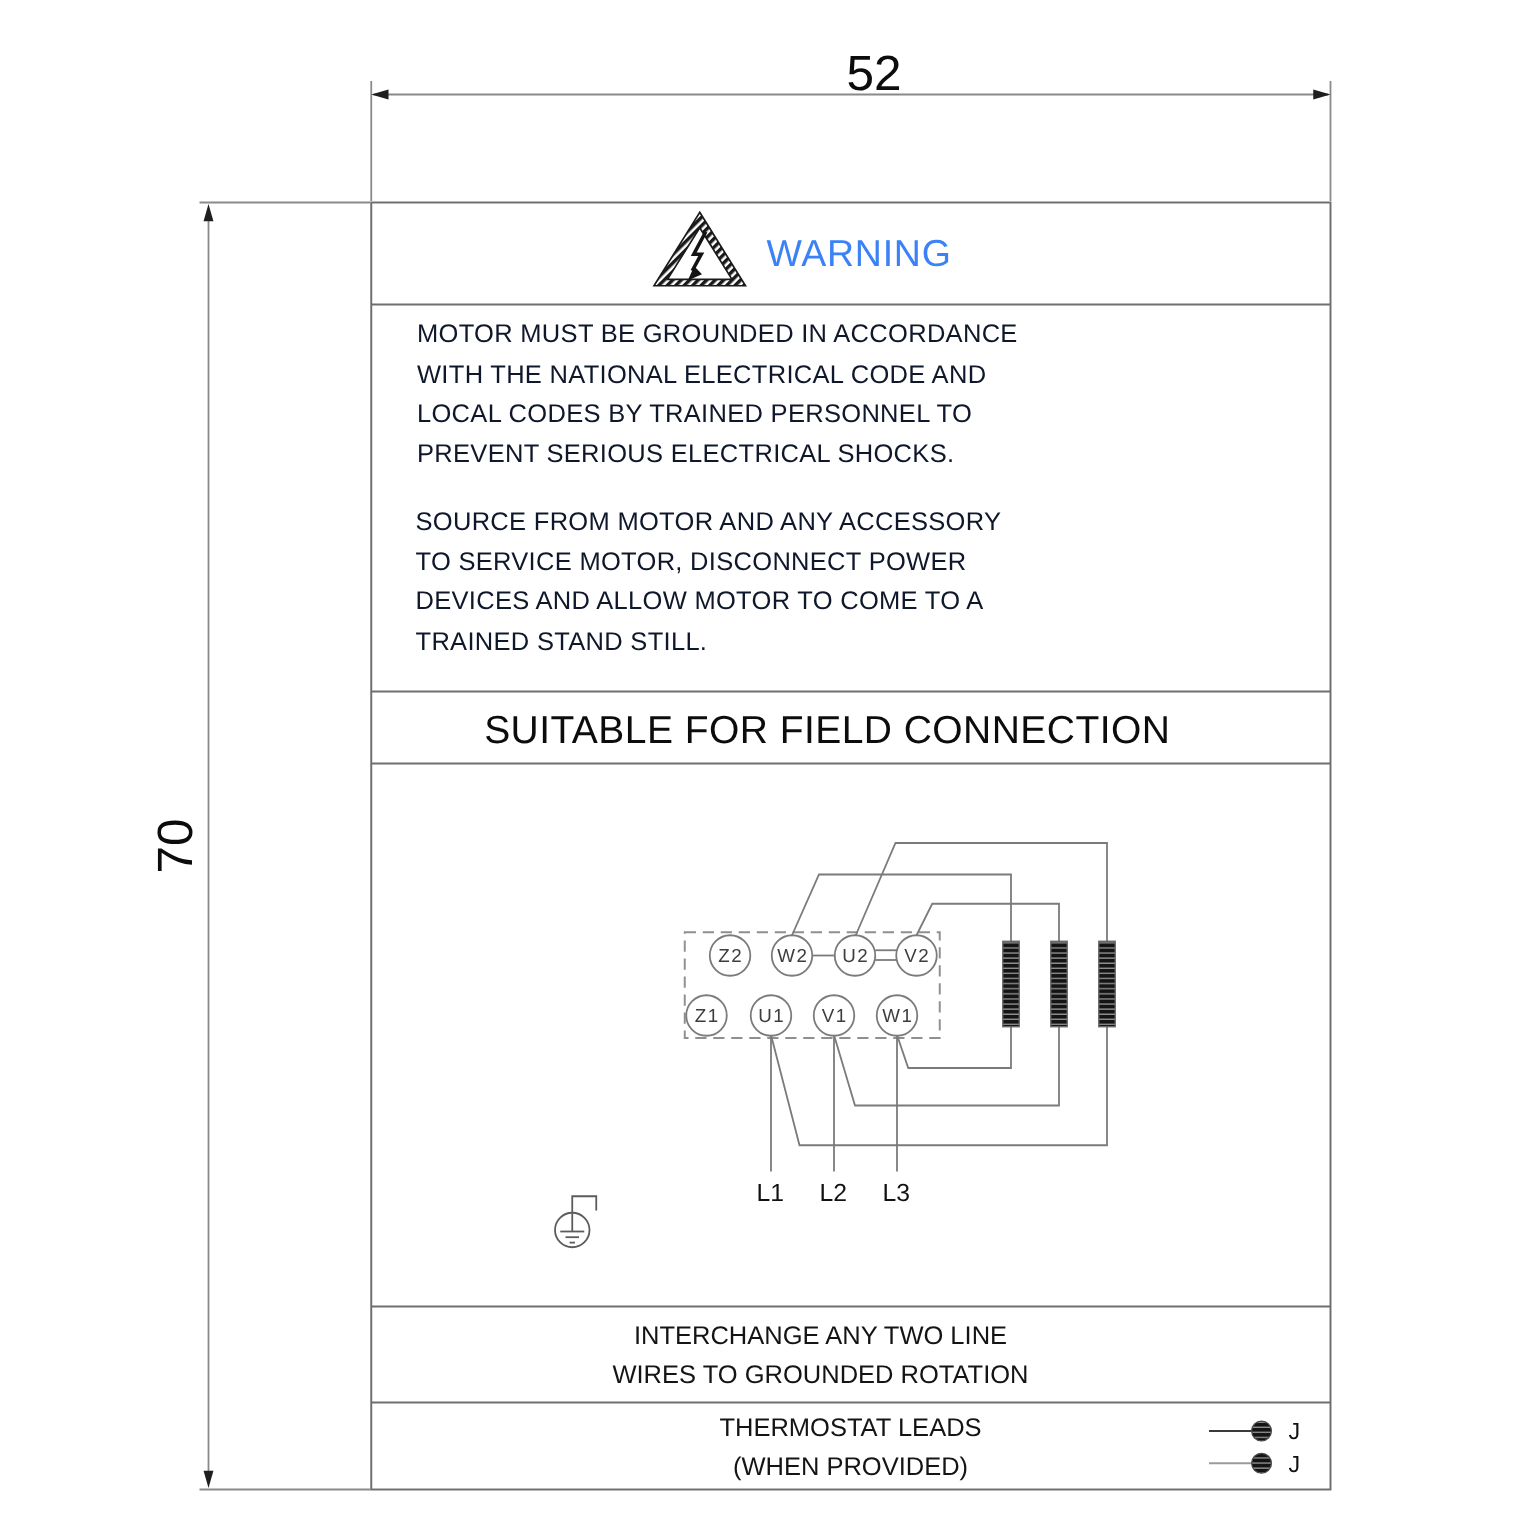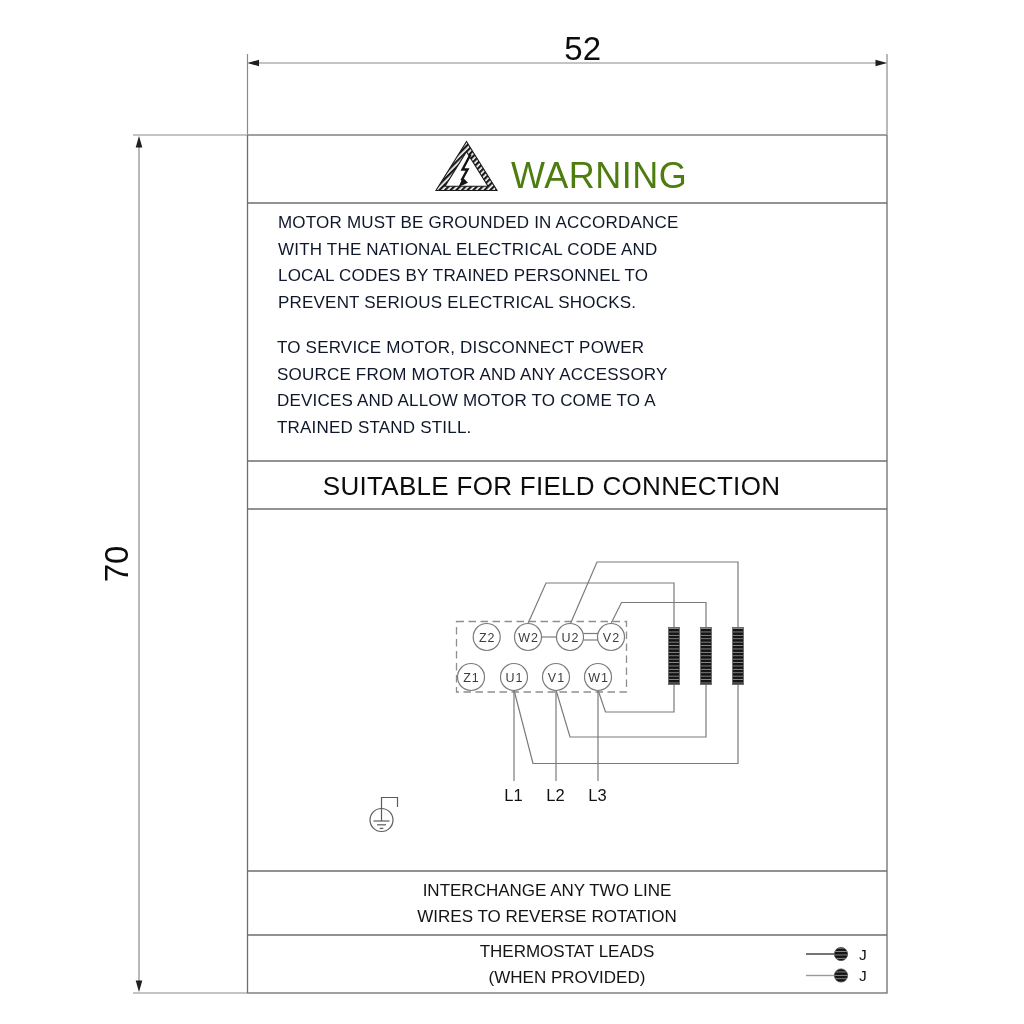--- a/index.html
+++ b/index.html
@@ -5,21 +5,21 @@
   html,body{margin:0;padding:0;}
   body{
     width:1024px;height:1024px;position:relative;overflow:hidden;
     background:#ffffff;color:#111;
     font-family:"Liberation Sans", sans-serif;
   }
   .abs{position:absolute;}
   .dim-num{font-size:33px;color:#0c0c0c;white-space:nowrap;}
   #dim-width{left:531px;top:30px;width:70px;text-align:right;}
   #dim-height{left:82px;top:529px;width:70px;height:70px;display:flex;align-items:center;justify-content:center;transform:rotate(-90deg);}
-  #warning-title{left:511px;top:155px;font-size:36px;letter-spacing:0.5px;color:#4d7c0f;white-space:nowrap;}
+  #warning-title{left:511px;top:155px;font-size:25px;letter-spacing:0.5px;color:#3b82f6;white-space:nowrap;}
   .para{font-size:17px;line-height:26.6px;letter-spacing:0.2px;color:#0f172a;white-space:nowrap;}
   #para1{left:278px;top:210px;}
   #para2{left:277px;top:335px;}
   #field-title{left:232px;top:471px;width:639px;text-align:center;font-size:26px;letter-spacing:0.3px;color:#0c0c0c;white-space:nowrap;}
   #interchange-note{left:229px;top:878px;width:636px;text-align:center;font-size:17px;line-height:26px;color:#141414;}
   #thermostat-note{left:249px;top:939px;width:636px;text-align:center;font-size:17px;line-height:26px;color:#141414;}
   svg text{font-family:"Liberation Sans", sans-serif;}
   .term-label{font-size:12.5px;letter-spacing:1px;fill:#3d3d3d;}
   .line-label{font-size:16.5px;fill:#111;}
   .lead-label{font-size:15.5px;fill:#111;}
@@ -149,31 +149,31 @@
 
   <div class="abs" id="warning-title">WARNING</div>
 
   <div class="abs para" id="para1">
     <div>MOTOR MUST BE GROUNDED IN ACCORDANCE</div>
     <div>WITH THE NATIONAL ELECTRICAL CODE AND</div>
     <div>LOCAL CODES BY TRAINED PERSONNEL TO</div>
     <div>PREVENT SERIOUS ELECTRICAL SHOCKS.</div>
   </div>
   <div class="abs para" id="para2">
+    <div>SOURCE FROM MOTOR AND ANY ACCESSORY</div>
     <div>TO SERVICE MOTOR, DISCONNECT POWER</div>
-    <div>SOURCE FROM MOTOR AND ANY ACCESSORY</div>
     <div>DEVICES AND ALLOW MOTOR TO COME TO A</div>
     <div>TRAINED STAND STILL.</div>
   </div>
 
   <div class="abs" id="field-title">SUITABLE FOR FIELD CONNECTION</div>
 
   <div class="abs" id="interchange-note">
     <div>INTERCHANGE ANY TWO LINE</div>
-    <div>WIRES TO REVERSE ROTATION</div>
+    <div>WIRES TO GROUNDED ROTATION</div>
   </div>
 
   <div class="abs" id="thermostat-note">
     <div>THERMOSTAT LEADS</div>
     <div>(WHEN PROVIDED)</div>
   </div>
 
 </div>
 
 </body></html>

